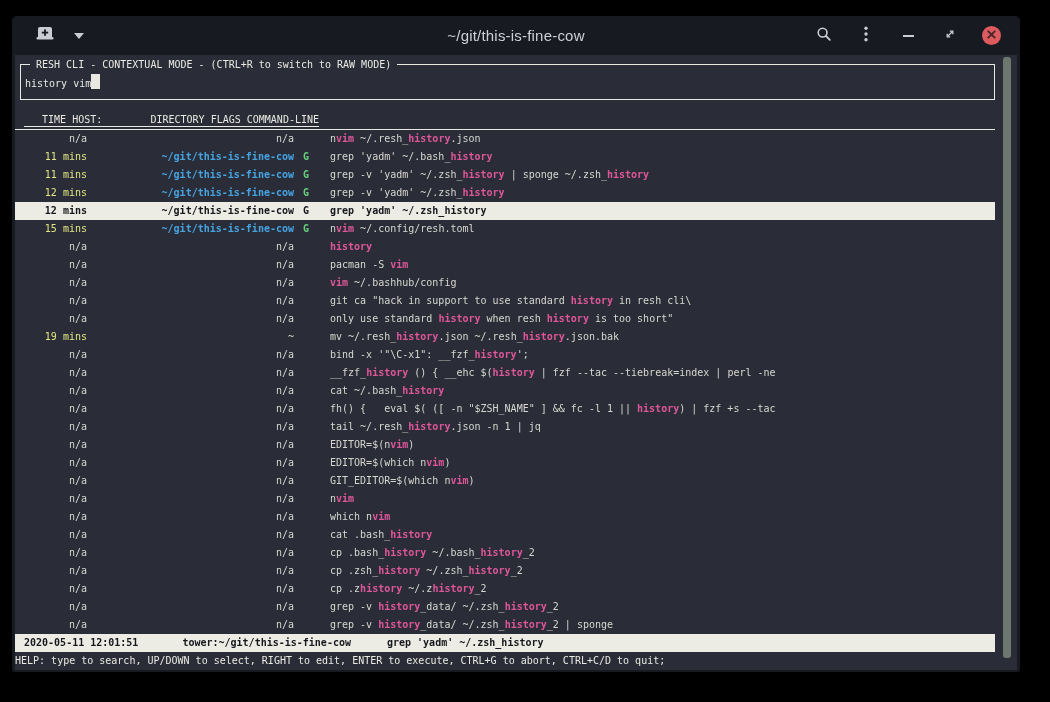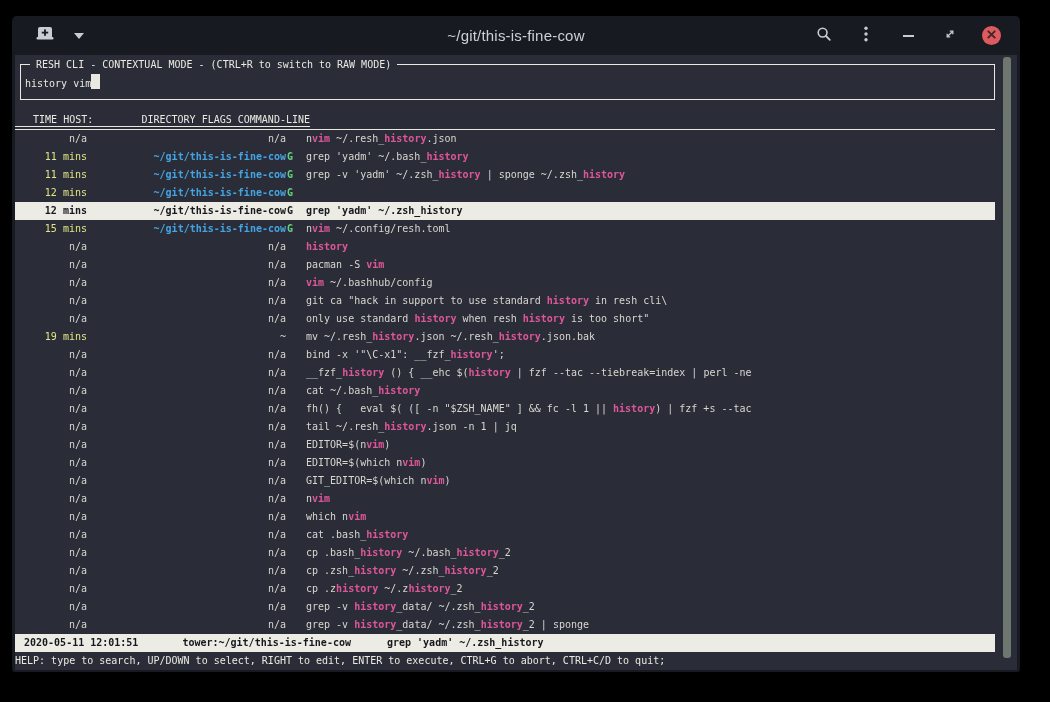--- a/index.html
+++ b/index.html
@@ -48,28 +48,28 @@
   }
   .box-label {
     position:absolute; top:-10px; left:9px; background:var(--bg);
     padding:0 6px; white-space:pre; color:var(--bright); height:19px; line-height:19px;
   }
   .input-line { padding:8px 0 0 4px; white-space:pre; color:var(--bright); }
   .cursor { display:inline-block; width:9px; height:16px; background:var(--bright);
             vertical-align:text-bottom; }
 
   .table-header {
-    margin-top:11px; height:19px; line-height:18px;
+    margin-top:11px; padding-left:9px; height:19px; line-height:18px;
     white-space:pre; color:var(--bright);
     border-bottom:1px solid var(--bright);
     text-decoration:underline; text-underline-offset:3px;
   }
 
   .rows {}
-  .row { display:grid; grid-template-columns:63px 198px 9px 1fr; column-gap:1px;
+  .row { display:grid; grid-template-columns:63px 198px 9px 1fr; column-gap:9px;
          padding-left:9px; height:18px; white-space:pre; cursor:default; }
   .c-time { text-align:right; }
   .c-dir  { text-align:right; }
   .c-cmd  { padding-left:9px; overflow:hidden; }
   .yellow { color:var(--yellow); }
   .blue   { color:var(--blue); font-weight:bold; }
   .green  { color:var(--green); font-weight:bold; }
   .hl     { color:var(--pink); font-weight:bold; }
   .row.selected { background:var(--sel-bg); font-weight:bold; }
   .row.selected span, .row.selected .hl, .row.selected .blue, .row.selected .green, .row.selected .yellow
@@ -156,21 +156,21 @@
         <div class="box-label">RESH CLI - CONTEXTUAL MODE - (CTRL+R to switch to RAW MODE)</div>
         <div class="input-line"><span>history vim</span><span class="cursor"></span></div>
       </div>
 
       <div class="table-header">   TIME HOST:        DIRECTORY FLAGS COMMAND-LINE</div>
 
       <div class="rows" id="rows">
           <div class="row"><span class="c-time">n/a</span><span class="c-dir">n/a</span><span class="c-flags green"></span><span class="c-cmd"><span>n</span><span class="hl">vim</span><span> ~/.resh_</span><span class="hl">history</span><span>.json</span></span></div>
           <div class="row"><span class="c-time yellow">11 mins</span><span class="c-dir blue">~/git/this-is-fine-cow</span><span class="c-flags green">G</span><span class="c-cmd"><span>grep 'yadm' ~/.bash_</span><span class="hl">history</span></span></div>
           <div class="row"><span class="c-time yellow">11 mins</span><span class="c-dir blue">~/git/this-is-fine-cow</span><span class="c-flags green">G</span><span class="c-cmd"><span>grep -v 'yadm' ~/.zsh_</span><span class="hl">history</span><span> | sponge ~/.zsh_</span><span class="hl">history</span></span></div>
-          <div class="row"><span class="c-time yellow">12 mins</span><span class="c-dir blue">~/git/this-is-fine-cow</span><span class="c-flags green">G</span></div>
+          <div class="row"><span class="c-time yellow">12 mins</span><span class="c-dir blue">~/git/this-is-fine-cow</span><span class="c-flags green">G</span><span class="c-cmd"><span>grep -v 'yadm' ~/.zsh_</span><span class="hl">history</span></span></div>
           <div class="row selected"><span class="c-time yellow">12 mins</span><span class="c-dir blue">~/git/this-is-fine-cow</span><span class="c-flags green">G</span><span class="c-cmd"><span>grep 'yadm' ~/.zsh_</span><span class="hl">history</span></span></div>
           <div class="row"><span class="c-time yellow">15 mins</span><span class="c-dir blue">~/git/this-is-fine-cow</span><span class="c-flags green">G</span><span class="c-cmd"><span>n</span><span class="hl">vim</span><span> ~/.config/resh.toml</span></span></div>
           <div class="row"><span class="c-time">n/a</span><span class="c-dir">n/a</span><span class="c-flags green"></span><span class="c-cmd"><span class="hl">history</span></span></div>
           <div class="row"><span class="c-time">n/a</span><span class="c-dir">n/a</span><span class="c-flags green"></span><span class="c-cmd"><span>pacman -S </span><span class="hl">vim</span></span></div>
           <div class="row"><span class="c-time">n/a</span><span class="c-dir">n/a</span><span class="c-flags green"></span><span class="c-cmd"><span class="hl">vim</span><span> ~/.bashhub/config</span></span></div>
           <div class="row"><span class="c-time">n/a</span><span class="c-dir">n/a</span><span class="c-flags green"></span><span class="c-cmd"><span>git ca "hack in support to use standard </span><span class="hl">history</span><span> in resh cli\</span></span></div>
           <div class="row"><span class="c-time">n/a</span><span class="c-dir">n/a</span><span class="c-flags green"></span><span class="c-cmd"><span>only use standard </span><span class="hl">history</span><span> when resh </span><span class="hl">history</span><span> is too short"</span></span></div>
           <div class="row"><span class="c-time yellow">19 mins</span><span class="c-dir">~</span><span class="c-flags green"></span><span class="c-cmd"><span>mv ~/.resh_</span><span class="hl">history</span><span>.json ~/.resh_</span><span class="hl">history</span><span>.json.bak</span></span></div>
           <div class="row"><span class="c-time">n/a</span><span class="c-dir">n/a</span><span class="c-flags green"></span><span class="c-cmd"><span>bind -x '"\C-x1": __fzf_</span><span class="hl">history</span><span>';</span></span></div>
           <div class="row"><span class="c-time">n/a</span><span class="c-dir">n/a</span><span class="c-flags green"></span><span class="c-cmd"><span>__fzf_</span><span class="hl">history</span><span> () { __ehc $(</span><span class="hl">history</span><span> | fzf --tac --tiebreak=index | perl -ne</span></span></div>

